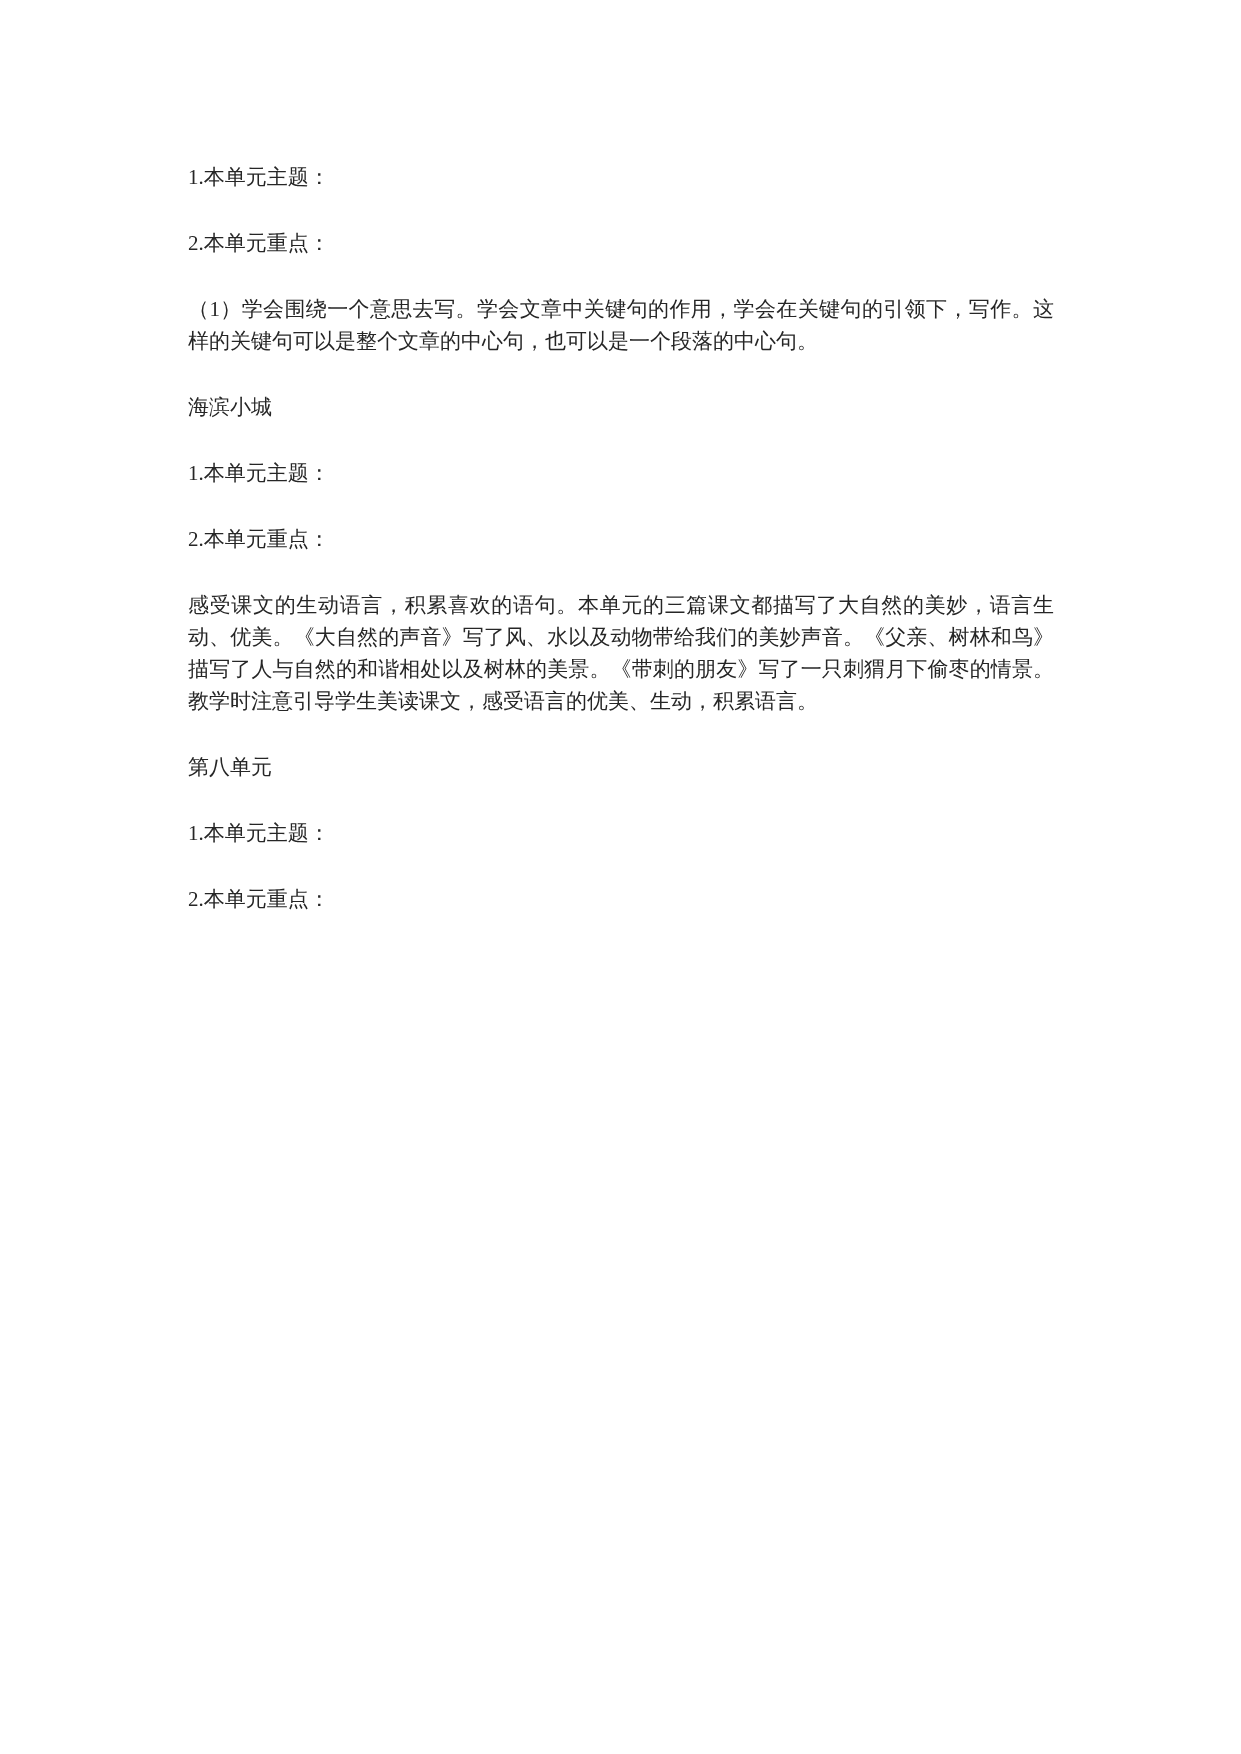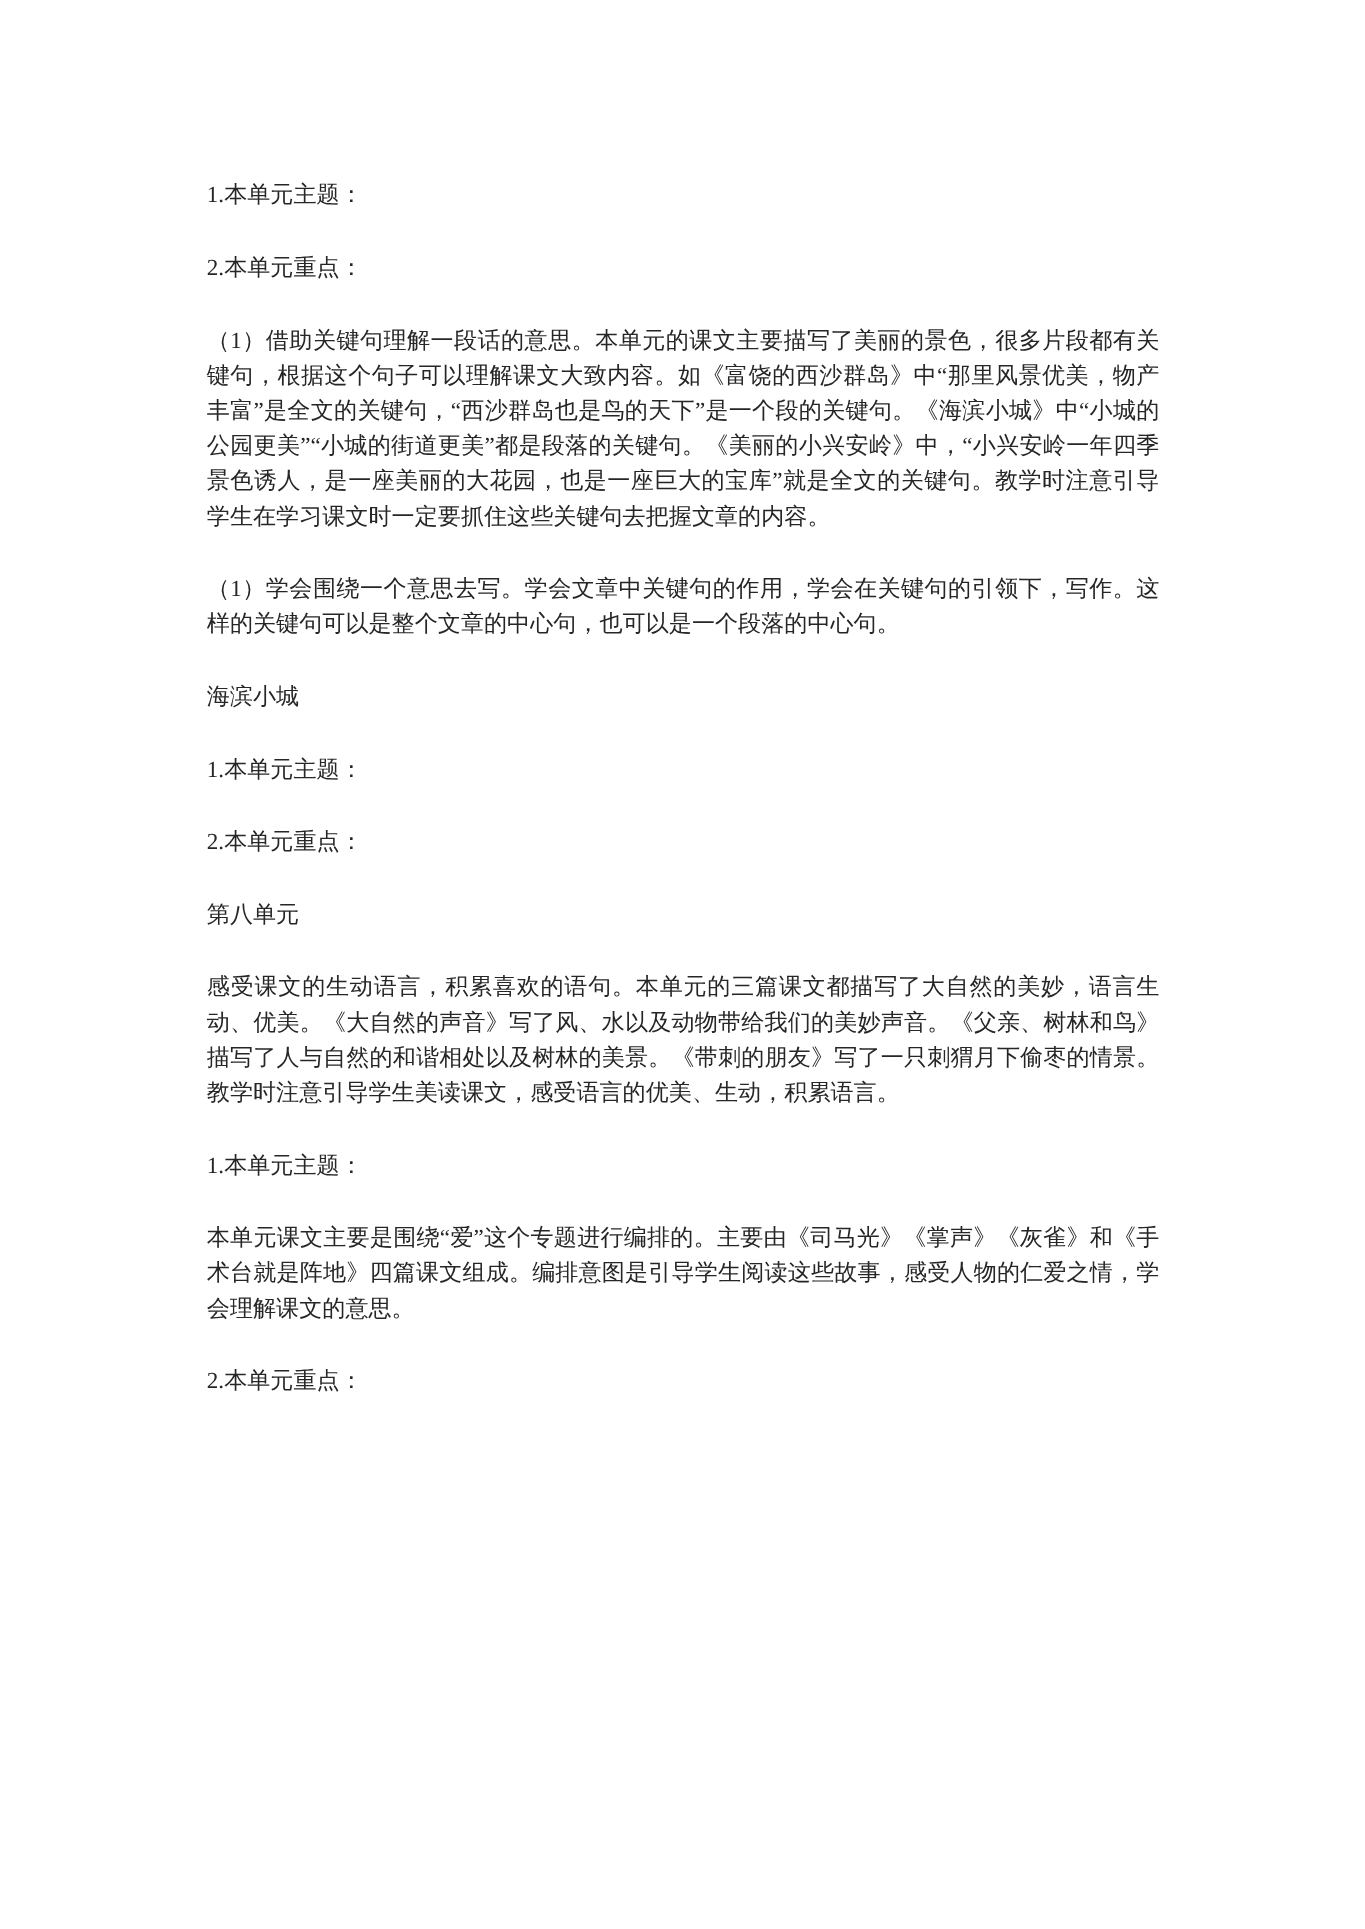--- a/index.html
+++ b/index.html
@@ -35,23 +35,21 @@
   .block.section-title {
     text-align: left;
   }
 </style>
 </head>
 <body>
 
 <div class="page">
   <div class="block heading">1.本单元主题：</div>
   <div class="block heading">2.本单元重点：</div>
-  <div class="block para">（1）借助关键句理解一段话的意思。本单元的课文主要描写了美丽的景色，很多片段都有关键句，根据这个句子可以理解课文大致内容。如《富饶的西沙群岛》中“那里风景优美，物产丰富”是全文的关键句，“西沙群岛也是鸟的天下”是一个段的关键句。《海滨小城》中“小城的公园更美”“小城的街道更美”都是段落的关键句。《美丽的小兴安岭》中，“小兴安岭一年四季景色诱人，是一座美丽的大花园，也是一座巨大的宝库”就是全文的关键句。教学时注意引导学生在学习课文时一定要抓住这些关键句去把握文章的内容。</div>
   <div class="block para">（1）学会围绕一个意思去写。学会文章中关键句的作用，学会在关键句的引领下，写作。这样的关键句可以是整个文章的中心句，也可以是一个段落的中心句。</div>
   <div class="block section-title">海滨小城</div>
   <div class="block heading">1.本单元主题：</div>
   <div class="block heading">2.本单元重点：</div>
+  <div class="block para">感受课文的生动语言，积累喜欢的语句。本单元的三篇课文都描写了大自然的美妙，语言生动、优美。《大自然的声音》写了风、水以及动物带给我们的美妙声音。《父亲、树林和鸟》描写了人与自然的和谐相处以及树林的美景。《带刺的朋友》写了一只刺猬月下偷枣的情景。教学时注意引导学生美读课文，感受语言的优美、生动，积累语言。</div>
   <div class="block section-title">第八单元</div>
-  <div class="block para">感受课文的生动语言，积累喜欢的语句。本单元的三篇课文都描写了大自然的美妙，语言生动、优美。《大自然的声音》写了风、水以及动物带给我们的美妙声音。《父亲、树林和鸟》描写了人与自然的和谐相处以及树林的美景。《带刺的朋友》写了一只刺猬月下偷枣的情景。教学时注意引导学生美读课文，感受语言的优美、生动，积累语言。</div>
   <div class="block heading">1.本单元主题：</div>
-  <div class="block para">本单元课文主要是围绕“爱”这个专题进行编排的。主要由《司马光》《掌声》《灰雀》和《手术台就是阵地》四篇课文组成。编排意图是引导学生阅读这些故事，感受人物的仁爱之情，学会理解课文的意思。</div>
   <div class="block heading">2.本单元重点：</div>
 </div>
 
 </body></html>

